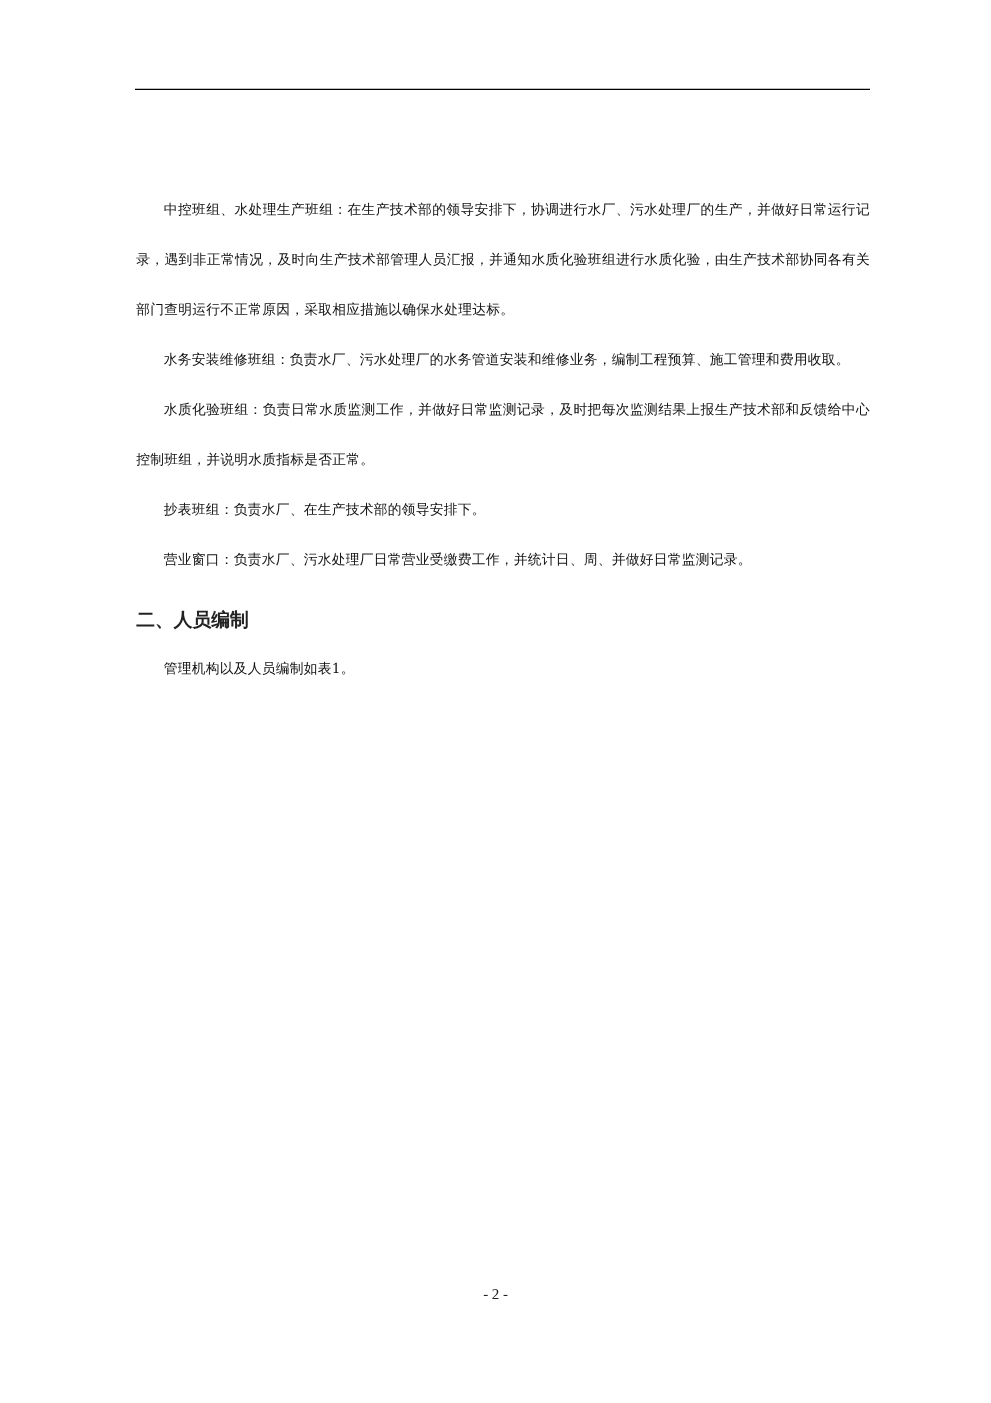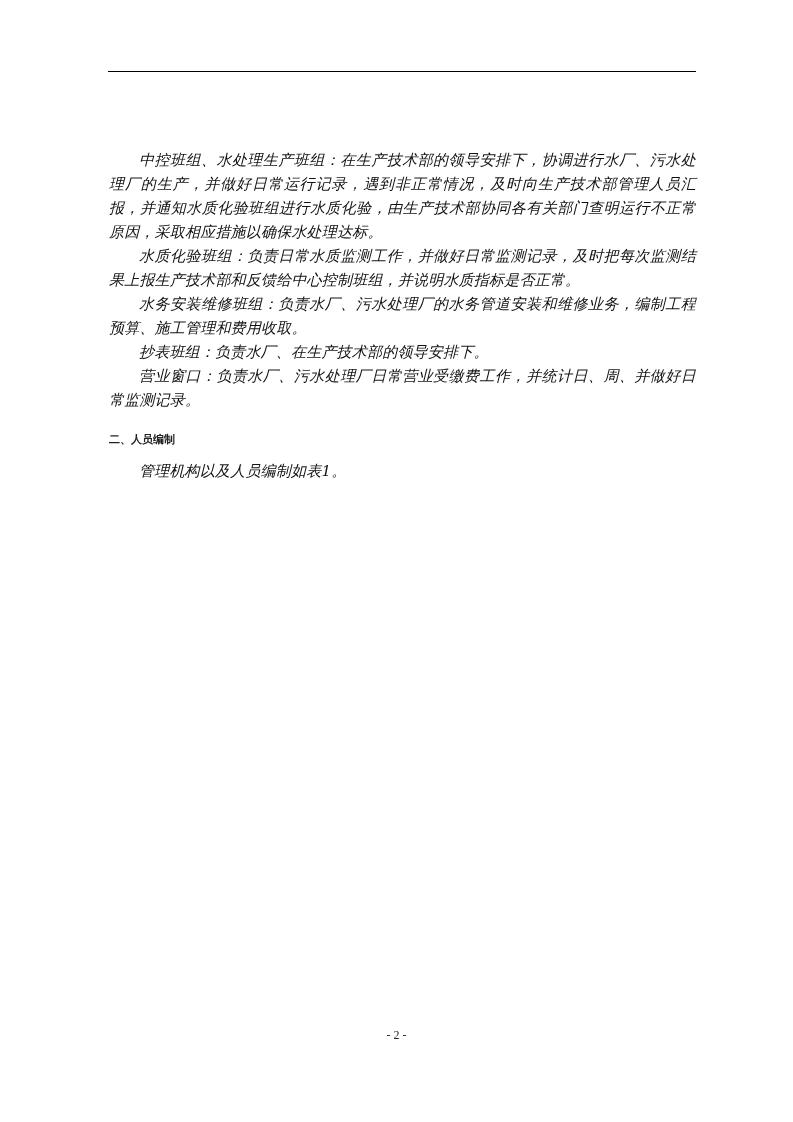--- a/index.html
+++ b/index.html
@@ -24,31 +24,30 @@
       border-top: 1.5px solid #000000;
     }
     .content {
       position: absolute;
       left: 109px;
       top: 148px;
       width: 587px;
     }
     .para {
       margin: 0;
-      font-size: 15px;
-      line-height: 24px;
+      font-size: 11px;
+      line-height: 40px;
       text-align: justify;
       text-indent: 2em;
       letter-spacing: 0.2px;
-      font-style: italic;
     }
     .heading {
       margin: 0;
       margin-top: 12px;
-      font-size: 11px;
+      font-size: 15px;
       line-height: 32px;
       text-indent: 0;
       color: #222222;
     }
     .para.after-heading {
       margin-top: 3px;
     }
     .page-number {
       position: absolute;
       left: 0;
@@ -60,21 +59,21 @@
       color: #222222;
     }
   </style>
 </head>
 <body>
 
 <div class="header-rule"></div>
 
 <div class="content">
   <p class="para">中控班组、水处理生产班组：在生产技术部的领导安排下，协调进行水厂、污水处理厂的生产，并做好日常运行记录，遇到非正常情况，及时向生产技术部管理人员汇报，并通知水质化验班组进行水质化验，由生产技术部协同各有关部门查明运行不正常原因，采取相应措施以确保水处理达标。</p>
+  <p class="para">水务安装维修班组：负责水厂、污水处理厂的水务管道安装和维修业务，编制工程预算、施工管理和费用收取。</p>
   <p class="para">水质化验班组：负责日常水质监测工作，并做好日常监测记录，及时把每次监测结果上报生产技术部和反馈给中心控制班组，并说明水质指标是否正常。</p>
-  <p class="para">水务安装维修班组：负责水厂、污水处理厂的水务管道安装和维修业务，编制工程预算、施工管理和费用收取。</p>
   <p class="para">抄表班组：负责水厂、在生产技术部的领导安排下。</p>
   <p class="para">营业窗口：负责水厂、污水处理厂日常营业受缴费工作，并统计日、周、并做好日常监测记录。</p>
   <h2 class="heading">二、人员编制</h2>
   <p class="para after-heading">管理机构以及人员编制如表1。</p>
 </div>
 
 <div class="page-number">- 2 -</div>
 
 </body></html>

